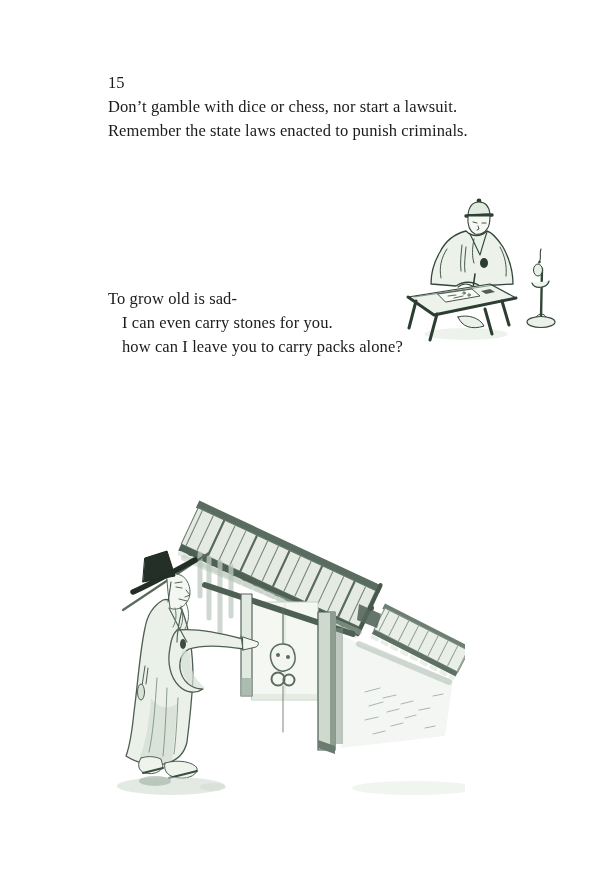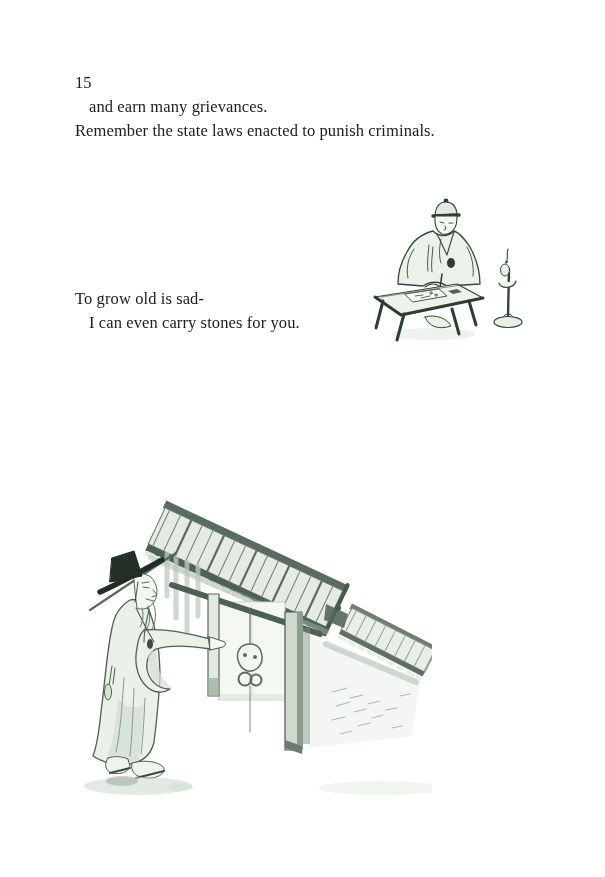--- a/index.html
+++ b/index.html
@@ -4,20 +4,21 @@
 <style>
   html, body { margin: 0; padding: 0; background: #ffffff; }
   .page {
     position: relative;
     width: 525px;
     height: 877px;
     background: #ffffff;
     overflow: hidden;
     font-family: "Liberation Serif", serif;
     color: #1b1b1b;
+    margin-left: 33px;
   }
   .poem {
     position: absolute;
     left: 75px;
     font-size: 16.5px;
     line-height: 24px;
     letter-spacing: 0.1px;
     white-space: nowrap;
   }
   .poem-number { }
@@ -29,27 +30,28 @@
   #illustration-scribe { left: 363px; top: 197px; width: 172px; height: 150px; }
   #illustration-gate { left: 76px; top: 496px; width: 356px; height: 312px; }
 </style>
 </head>
 <body>
 
 <div class="page">
 
   <section class="poem" id="poem-15">
     <div class="poem-number">15</div>
-    <div class="poem-line indent">and earn many grievances.</div>
+    <div class="poem-line">Don’t gamble with dice or chess, nor start a lawsuit.</div>
     <div class="poem-line">Remember the state laws enacted to punish criminals.</div>
   </section>
 
   <section class="poem" id="poem-16">
     <div class="poem-line">To grow old is sad-</div>
     <div class="poem-line indent">I can even carry stones for you.</div>
+    <div class="poem-line indent">how can I leave you to carry packs alone?</div>
   </section>
 
   <div class="illustration" id="illustration-scribe" role="img" aria-label="Ink drawing of a seated man in traditional dress writing at a low desk beside a tall candlestick">
     <svg viewBox="0 0 172 150" xmlns="http://www.w3.org/2000/svg">
       <g stroke="#33463a" stroke-width="1.1" fill="none" stroke-linecap="round" stroke-linejoin="round">
 
         <g>
           <circle cx="83" cy="4" r="2.4" fill="#2c3e31" stroke="none"></circle>
           <path d="M72,18 C73,8 77,5 83,5 C89,5 93,8 94,17 Z" fill="#e2ebe0"></path>
           <path d="M70,19 L96,18" stroke-width="3.4" stroke="#2c3e31"></path>

